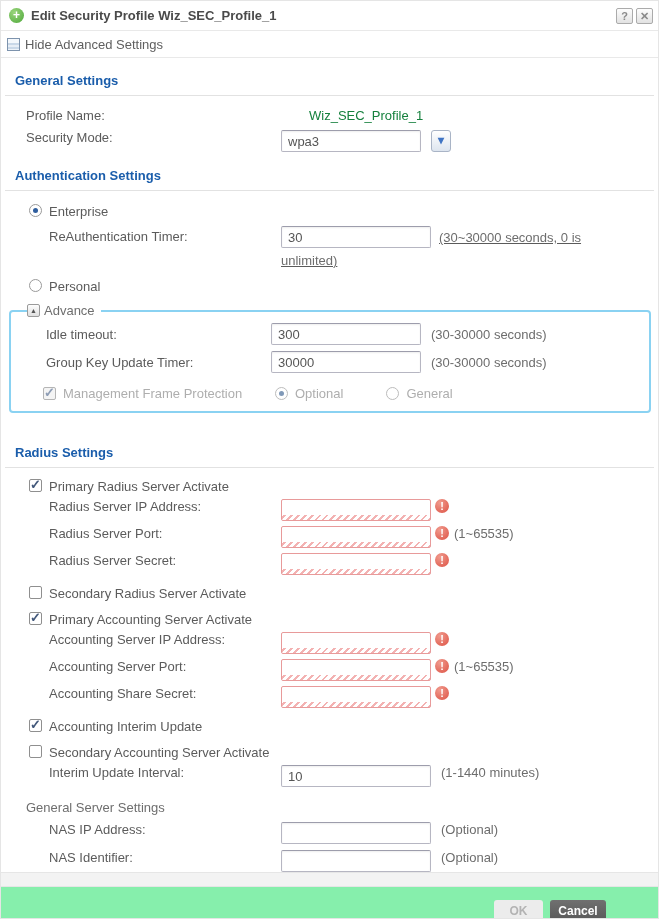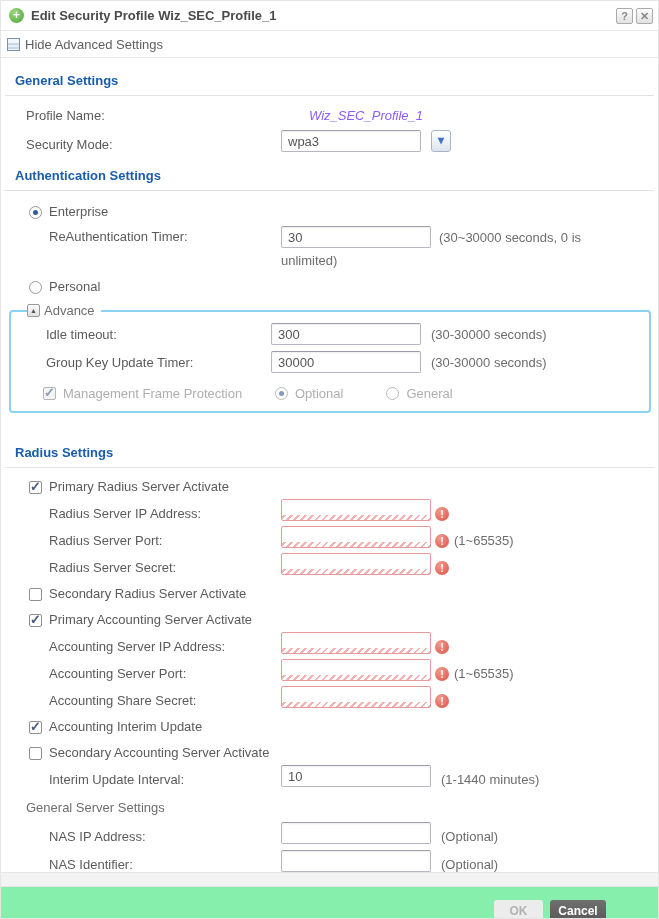--- a/index.html
+++ b/index.html
@@ -16,28 +16,28 @@
   .hideico { width:13px; height:13px; border:1px solid #7d93ad; background:linear-gradient(#f4f8fc 0 4px, #c9d8e8 4px 6px, #e7eef6 6px 8px, #c9d8e8 8px 10px, #eef3f9 10px); flex:none; }
   .hidelbl { margin-left:5px; color:#5f5f5f; }
 
   
   .content { flex:1; display:flex; flex-direction:column; }
   .sechdr { color:#1a5dab; font-weight:bold; padding-left:14px; margin-top:16px; font-size:13px; }
   .sechdr.first { margin-top:15px; }
   hr.sep { border:none; border-top:1px solid #e2e2e2; margin:7px 4px 0 4px; }
 
   
-  .row { display:flex; align-items:flex-end; }
+  .row { display:flex; align-items:flex-start; }
   .indent1 { padding-left:25px; }
   .indent1 .lbl { width:255px; flex:none; }
   .indent2 { padding-left:48px; }
   .indent2 .lbl { width:232px; flex:none; }
   .lbl { color:#5b5b5b; }
   .hint { color:#6d6d6d; margin-left:10px; white-space:nowrap; }
-  .linkval { color:#8b5cf6; padding-left:28px;font-style:italic; }
+  .linkval { color:#15803d; padding-left:28px; }
 
   .txt { height:22px; width:150px; border:1px solid #b6b6c2; border-top-color:#9d9dac; border-radius:2px; padding:2px 6px; font-family:"Liberation Sans",sans-serif; font-size:13px; color:#555; box-shadow:inset 0 1px 2px rgba(0,0,0,.07); outline:none; background:#fff; }
   .txt.err { border-color:#e89a9a; box-shadow:none;
     background:repeating-linear-gradient(-45deg,#f3b2b2 0 2px,#fff 2px 5px) bottom left / 100% 5px no-repeat, #fff; }
   .errico { width:14px; height:14px; border-radius:50%; background:radial-gradient(circle at 35% 28%, #f09a8d, #dd5244); color:#fff; font-weight:bold; font-size:11px; line-height:14px; text-align:center; margin-left:4px; flex:none; }
   .errico + .hint { margin-left:5px; }
 
   .ddbtn { width:20px; height:22px; margin-left:10px; border:1px solid #a9b4c6; border-radius:3px; background:linear-gradient(#ffffff,#dde5ef); color:#3f74c4; font-size:12px; font-weight:bold; text-align:center; line-height:19px; cursor:pointer; }
 
   
@@ -53,21 +53,21 @@
   .dis .ctrlbl, .distext { color:#aeaeae; }
 
   .cbrow { padding-left:28px; }
 
   
   .r-profile { margin-top:12px; }
   .r-secmode { margin-top:7px; }
   .r-enterprise { margin-top:13px; }
   .r-reauth { margin-top:7px; align-items:flex-start; }
   .r-reauth .lbl { line-height:22px; }
-  .wrapval { width:372px; line-height:23px; }
+  .wrapval { width:372px; line-height:23px;text-decoration:underline; }
   .wrapval .txt { vertical-align:top; margin-right:8px; }
   .r-personal { margin-top:7px; }
 
   fieldset.adv { margin:9px 7px 16px 8px; border:2px solid #8ad2f2; border-radius:4px; padding:3px 6px 10px 28px; }
   fieldset.adv legend { display:flex; align-items:center; padding-right:6px; margin-left:-12px; }
   .collbtn { width:13px; height:13px; border:1px solid #9a9a9a; border-radius:2px; background:linear-gradient(#fdfdfd,#dfdfdf); color:#555; font-size:7px; line-height:12px; text-align:center; cursor:pointer; flex:none; }
   .colllbl { margin-left:4px; color:#6e6e6e; }
   .advrow { display:flex; align-items:center; margin-top:6px; padding-left:7px; }
   .advrow .lbl { width:225px; flex:none; }
   .r-mfp { margin-top:13px; padding-left:4px; }

